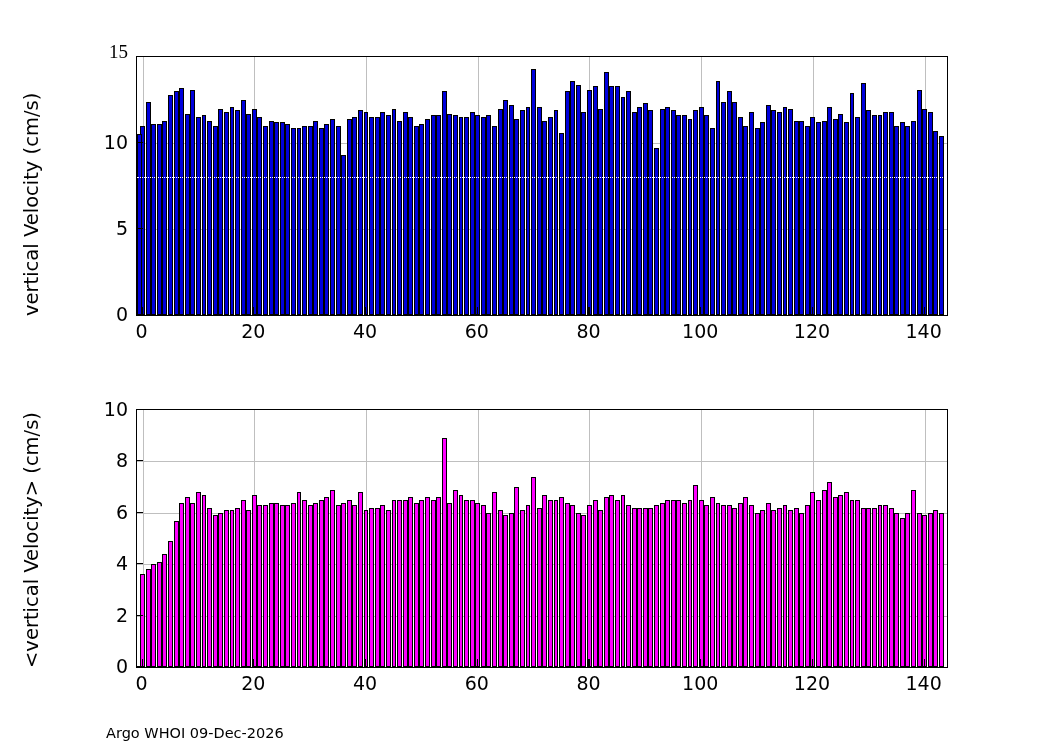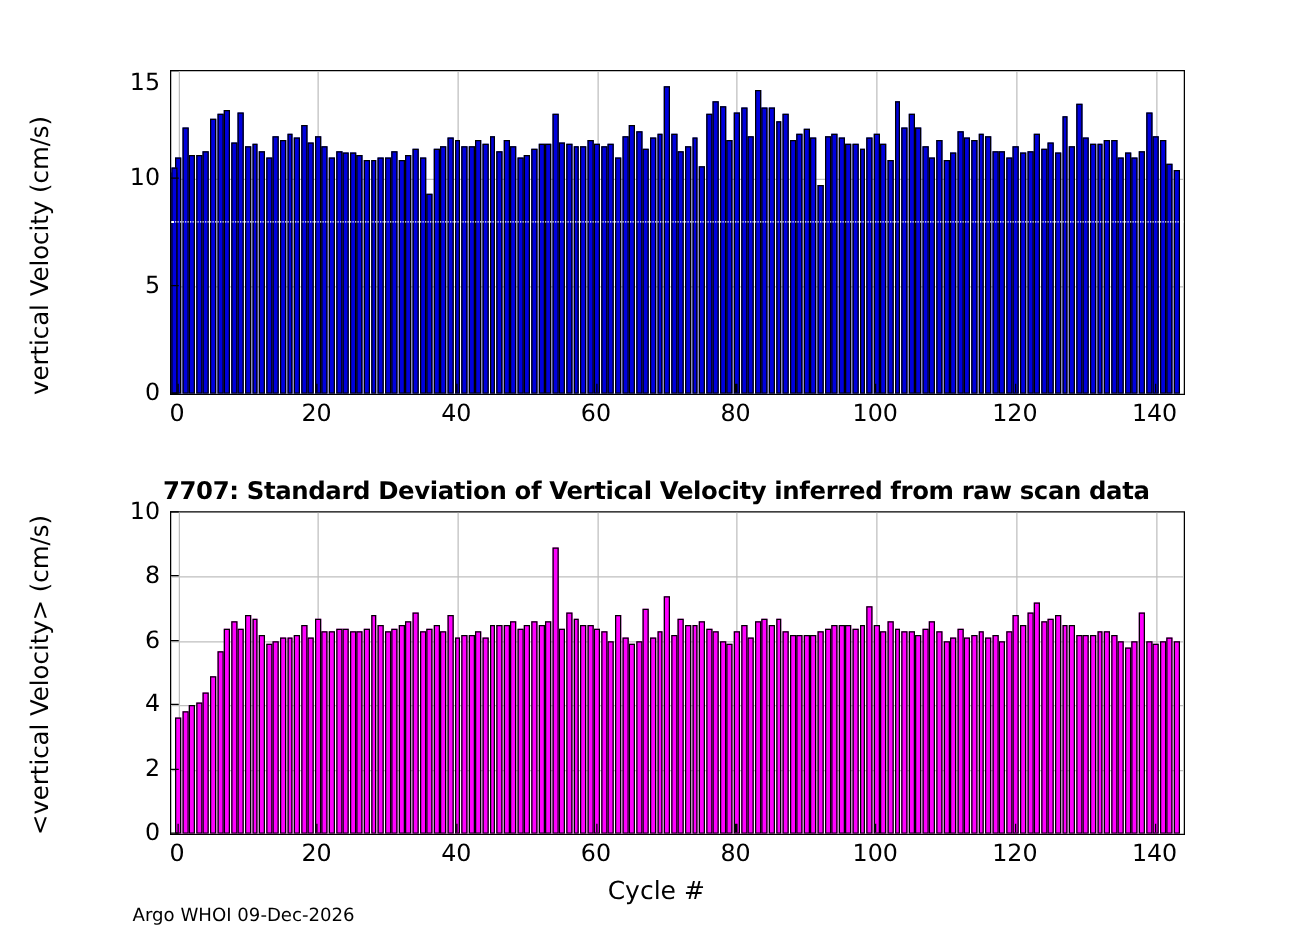--- a/index.html
+++ b/index.html
@@ -344,26 +344,25 @@
       <div class="ticklabel x" style="left: 253.31px; top: 320px;">20</div>
       <div class="ticklabel x" style="left: 365.034px; top: 320px;">40</div>
       <div class="ticklabel x" style="left: 476.759px; top: 320px;">60</div>
       <div class="ticklabel x" style="left: 588.483px; top: 320px;">80</div>
       <div class="ticklabel x" style="left: 700.207px; top: 320px;">100</div>
       <div class="ticklabel x" style="left: 811.931px; top: 320px;">120</div>
       <div class="ticklabel x" style="left: 923.655px; top: 320px;">140</div>
       <div class="ticklabel y" style="left: 76px; width: 52px; top: 314px;">0</div>
       <div class="ticklabel y" style="left: 76px; width: 52px; top: 228px;">5</div>
       <div class="ticklabel y" style="left: 76px; width: 52px; top: 142px;">10</div>
-      <div class="ticklabel y" style="left: 76px; width: 52px; top: 66px;">15</div>
+      <div class="ticklabel y" style="left: 76px; width: 52px; top: 52px; font-family: Liberation Serif, serif;">15</div>
     </div>
 
   <div class="axlabel ylabel" id="ylabel-top">vertical Velocity (cm/s)</div>
 
-  <div class="chart-title" id="title-bottom">7707: Standard Deviation of Vertical Velocity inferred from raw scan data</div>
 
   <div class="axes" id="axes-bottom">
     <div class="grid-v" style="left: 5.58621px;"></div>
       <div class="grid-v" style="left: 117.31px;"></div>
       <div class="grid-v" style="left: 229.034px;"></div>
       <div class="grid-v" style="left: 340.759px;"></div>
       <div class="grid-v" style="left: 452.483px;"></div>
       <div class="grid-v" style="left: 564.207px;"></div>
       <div class="grid-v" style="left: 675.931px;"></div>
       <div class="grid-v" style="left: 787.655px;"></div>
@@ -546,17 +545,16 @@
       <div class="ticklabel y" style="left: 76px; width: 52px; top: 666px;">0</div>
       <div class="ticklabel y" style="left: 76px; width: 52px; top: 614.6px;">2</div>
       <div class="ticklabel y" style="left: 76px; width: 52px; top: 563.2px;">4</div>
       <div class="ticklabel y" style="left: 76px; width: 52px; top: 511.8px;">6</div>
       <div class="ticklabel y" style="left: 76px; width: 52px; top: 460.4px;">8</div>
       <div class="ticklabel y" style="left: 76px; width: 52px; top: 409px;">10</div>
     </div>
 
   <div class="axlabel ylabel" id="ylabel-bottom">&lt;vertical Velocity&gt; (cm/s)</div>
 
-  <div class="axlabel" id="xlabel-bottom">Cycle #</div>
 
   <div id="footer-credit">Argo WHOI 09-Dec-2026</div>
 
 </div>
 
 </body></html>

